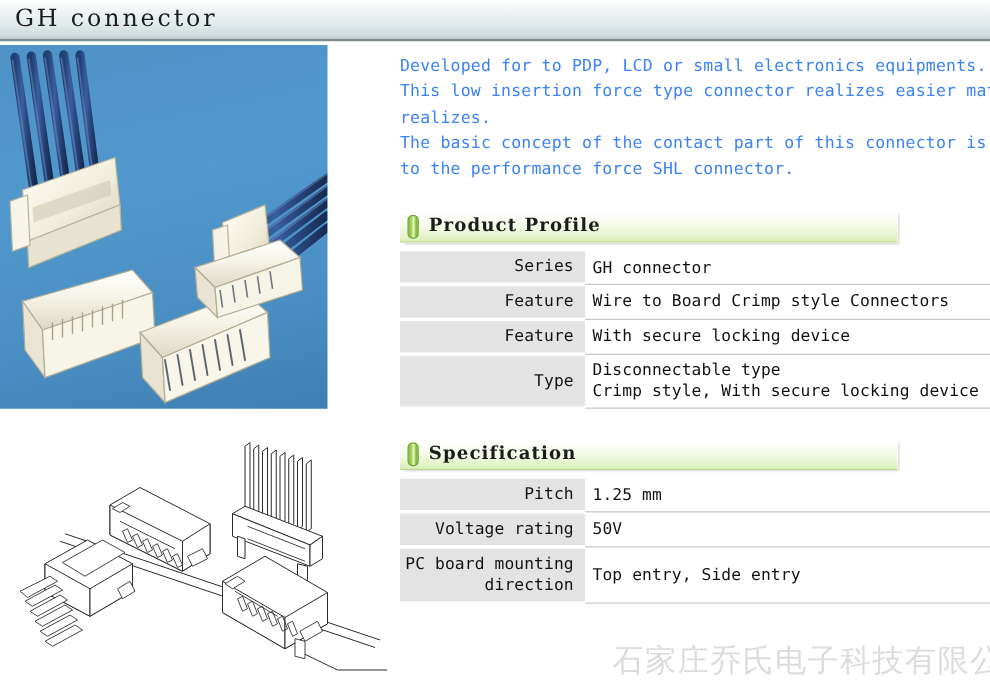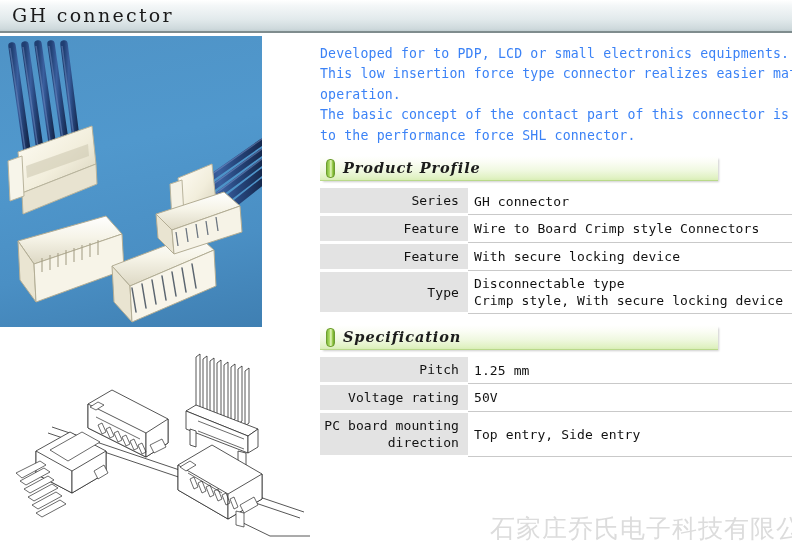--- a/index.html
+++ b/index.html
@@ -74,25 +74,24 @@
     width: 472px;
     overflow: hidden;
   }
   .desc div { white-space: nowrap; }
 
   
   .section-header {
     position: relative;
     width: 398px;
     height: 25px;
-    margin-top: 10px;
+    margin-top: 23px;
     background: linear-gradient(to bottom, #ffffff 0%, #fbfdf5 25%, #eff8df 62%, #e1f2c4 90%, #d9eeb6 100%);
     border-bottom: 1px solid #b9d98a;
     box-shadow: 2px 2px 2px -1px rgba(0,0,0,0.20);
-    font-style: italic;
   }
   .section-pill {
     position: absolute;
     left: 6px; top: 3px;
     width: 9px; height: 19px;
     border-radius: 4px;
     background: linear-gradient(to right, #7fb93c 0%, #b4e06a 38%, #e6f7c8 55%, #9ccd4e 78%, #6ba52e 100%);
     border: 1px solid #6d9e2f;
   }
   .section-title {
@@ -344,21 +343,21 @@
         <path d="M236 178 L236 192 L244 194 L244 180 Z" fill="#fff" stroke-width="0.7"></path>
       </g>
     </svg>
   </div>
 
   <div class="rightcol">
 
     <div class="desc">
       <div>Developed for to PDP, LCD or small electronics equipments.</div>
       <div>This low insertion force type connector realizes easier mating</div>
-      <div>operation.</div>
+      <div>realizes.</div>
       <div>The basic concept of the contact part of this connector is</div>
       <div>to the performance force SHL connector.</div>
     </div>
 
     <div class="section-header">
       <span class="section-pill"></span>
       <span class="section-title">Product Profile</span>
     </div>
 
     <table class="spec-table">

